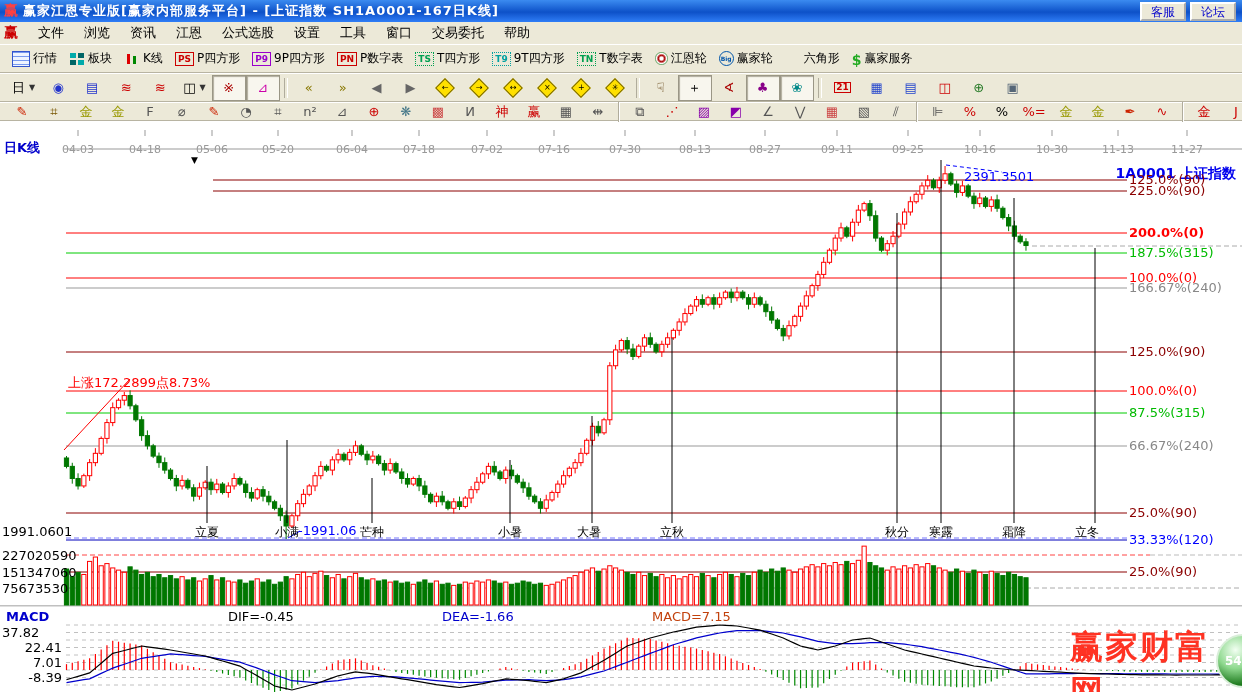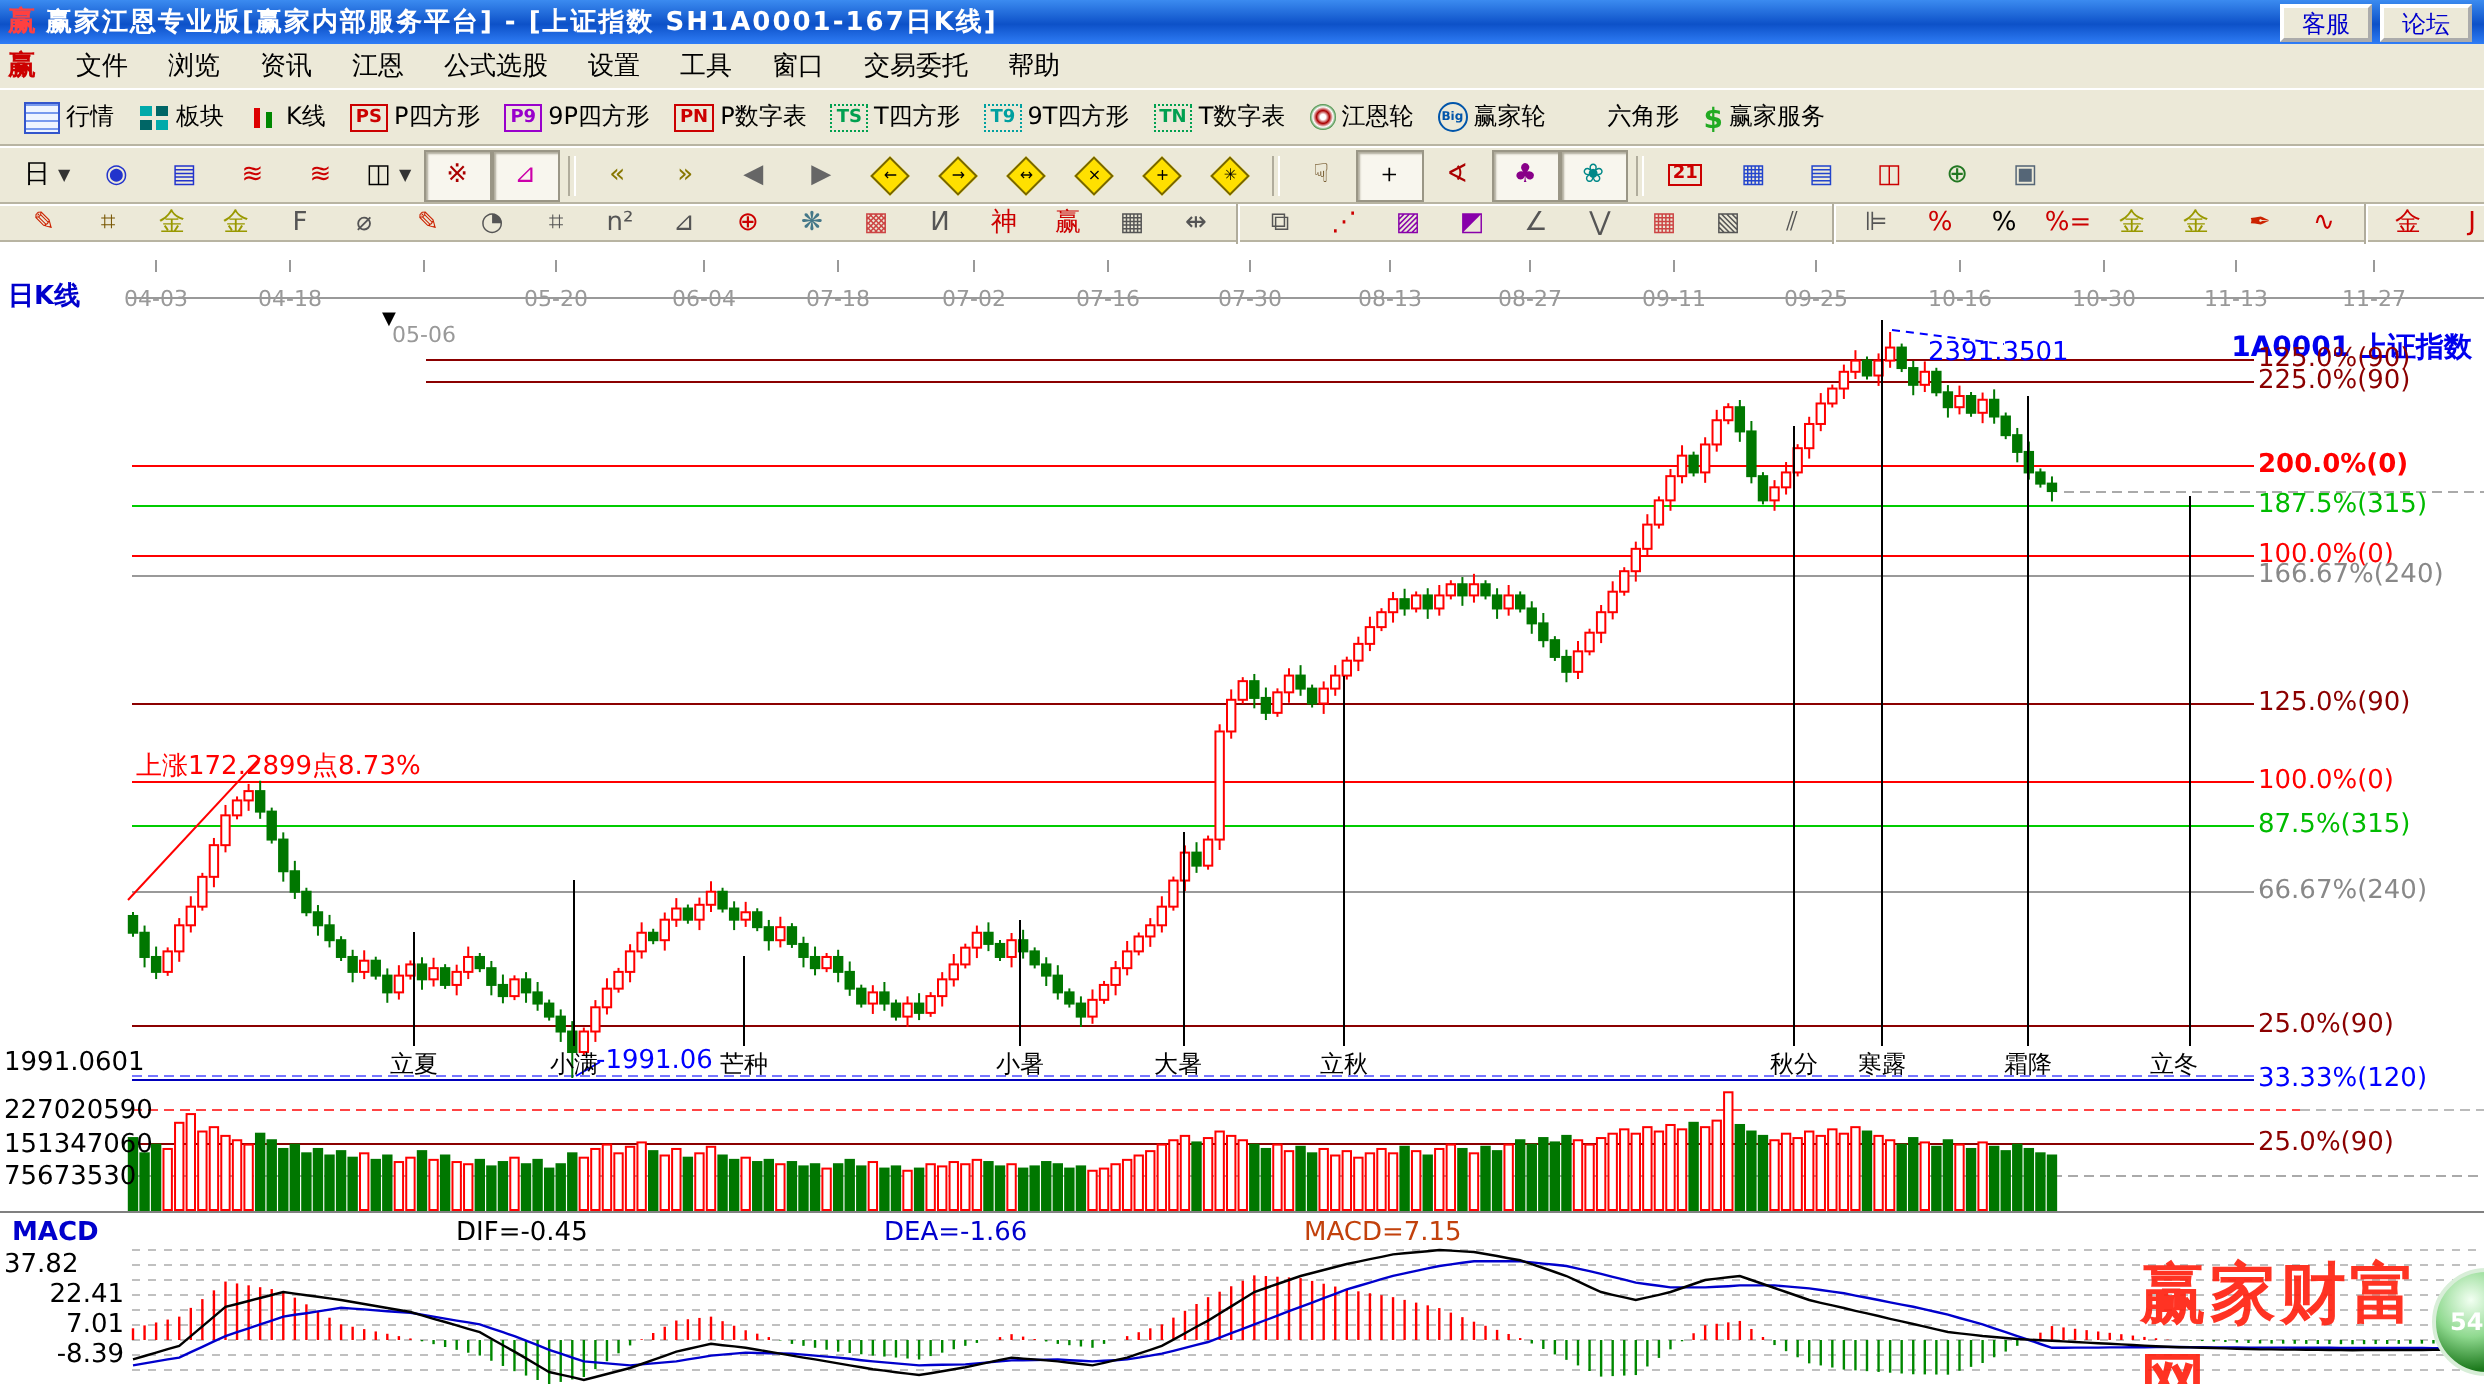--- a/index.html
+++ b/index.html
@@ -1154,21 +1154,21 @@
     <div class="lab" style="left:68px;top:245px;color:#ff0000;">上涨172.2899点8.73%</div>
     <div class="lab" style="left:964px;top:40px;color:#0000ff;">2391.3501</div>
     <div class="lab" style="left:298px;top:394px;color:#0000ff;">-1991.06</div>
 
     <div class="lab" style="left:6px;top:480px;color:#0000cc;font-weight:bold;">MACD</div>
     <div class="lab" style="left:228px;top:480px;color:#000;">DIF=-0.45</div>
     <div class="lab" style="left:442px;top:480px;color:#0000cc;">DEA=-1.66</div>
     <div class="lab" style="left:652px;top:480px;color:#c2410c;">MACD=7.15</div>
   <div class="lab lab11" style="left: 58px; top: 14px; width: 40px; text-align: center; color: rgb(153, 153, 153);">04-03</div>
       <div class="lab lab11" style="left: 125px; top: 14px; width: 40px; text-align: center; color: rgb(153, 153, 153);">04-18</div>
-      <div class="lab lab11" style="left: 192px; top: 14px; width: 40px; text-align: center; color: rgb(153, 153, 153); margin-top: 18px;">05-06</div>
+      <div class="lab lab11" style="left: 192px; top: 14px; width: 40px; text-align: center; color: rgb(153, 153, 153);">05-06</div>
       <div class="lab lab11" style="left: 258px; top: 14px; width: 40px; text-align: center; color: rgb(153, 153, 153);">05-20</div>
       <div class="lab lab11" style="left: 332px; top: 14px; width: 40px; text-align: center; color: rgb(153, 153, 153);">06-04</div>
       <div class="lab lab11" style="left: 399px; top: 14px; width: 40px; text-align: center; color: rgb(153, 153, 153);">07-18</div>
       <div class="lab lab11" style="left: 467px; top: 14px; width: 40px; text-align: center; color: rgb(153, 153, 153);">07-02</div>
       <div class="lab lab11" style="left: 534px; top: 14px; width: 40px; text-align: center; color: rgb(153, 153, 153);">07-16</div>
       <div class="lab lab11" style="left: 605px; top: 14px; width: 40px; text-align: center; color: rgb(153, 153, 153);">07-30</div>
       <div class="lab lab11" style="left: 675px; top: 14px; width: 40px; text-align: center; color: rgb(153, 153, 153);">08-13</div>
       <div class="lab lab11" style="left: 745px; top: 14px; width: 40px; text-align: center; color: rgb(153, 153, 153);">08-27</div>
       <div class="lab lab11" style="left: 817px; top: 14px; width: 40px; text-align: center; color: rgb(153, 153, 153);">09-11</div>
       <div class="lab lab11" style="left: 888px; top: 14px; width: 40px; text-align: center; color: rgb(153, 153, 153);">09-25</div>

